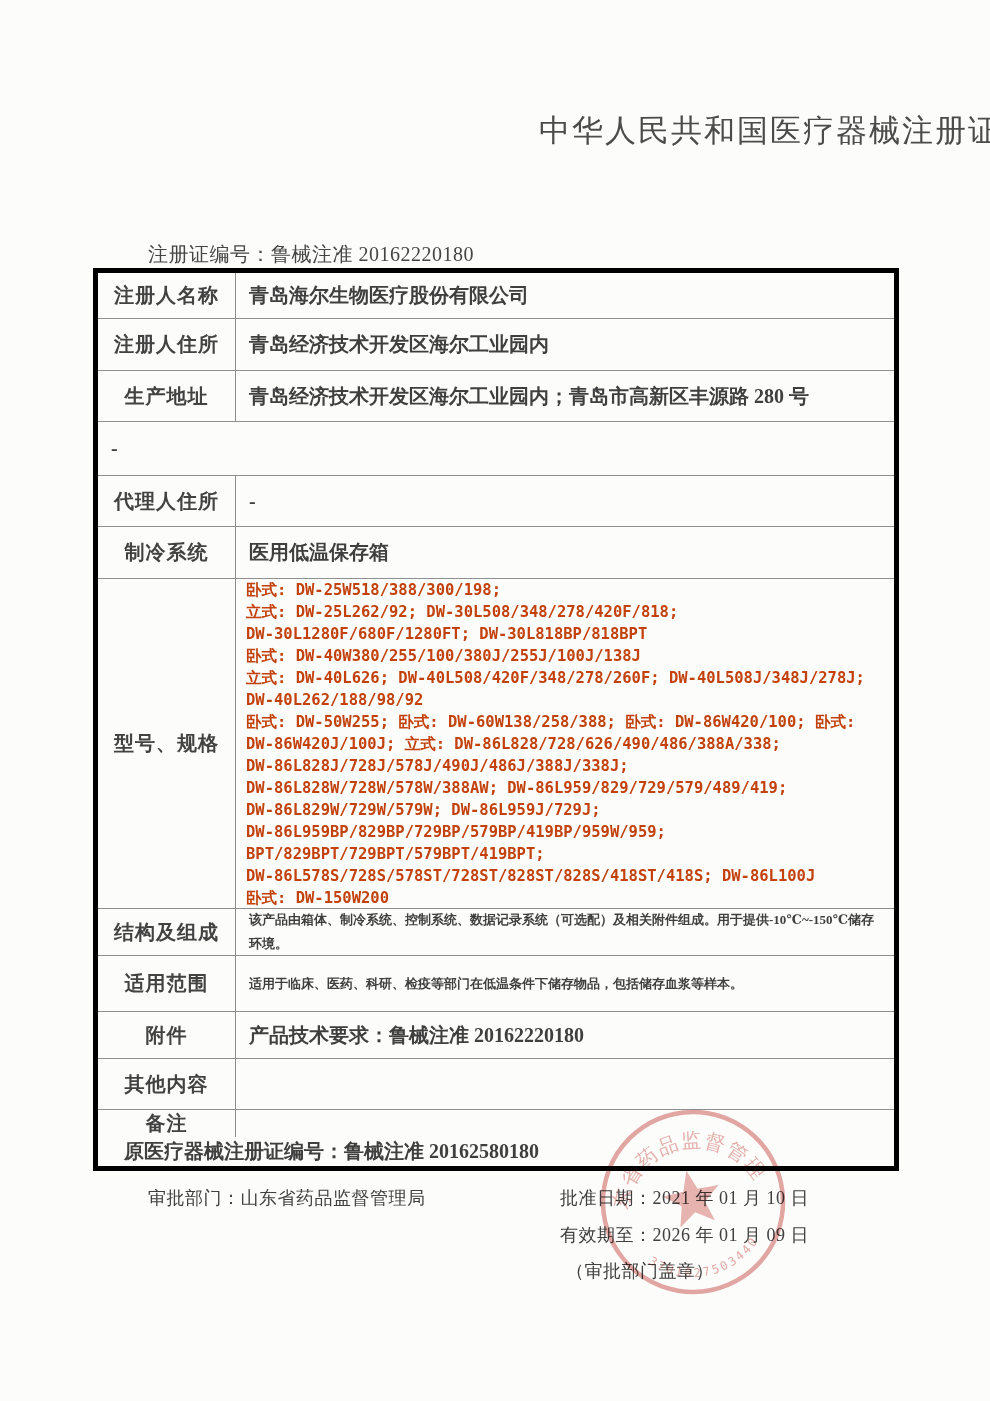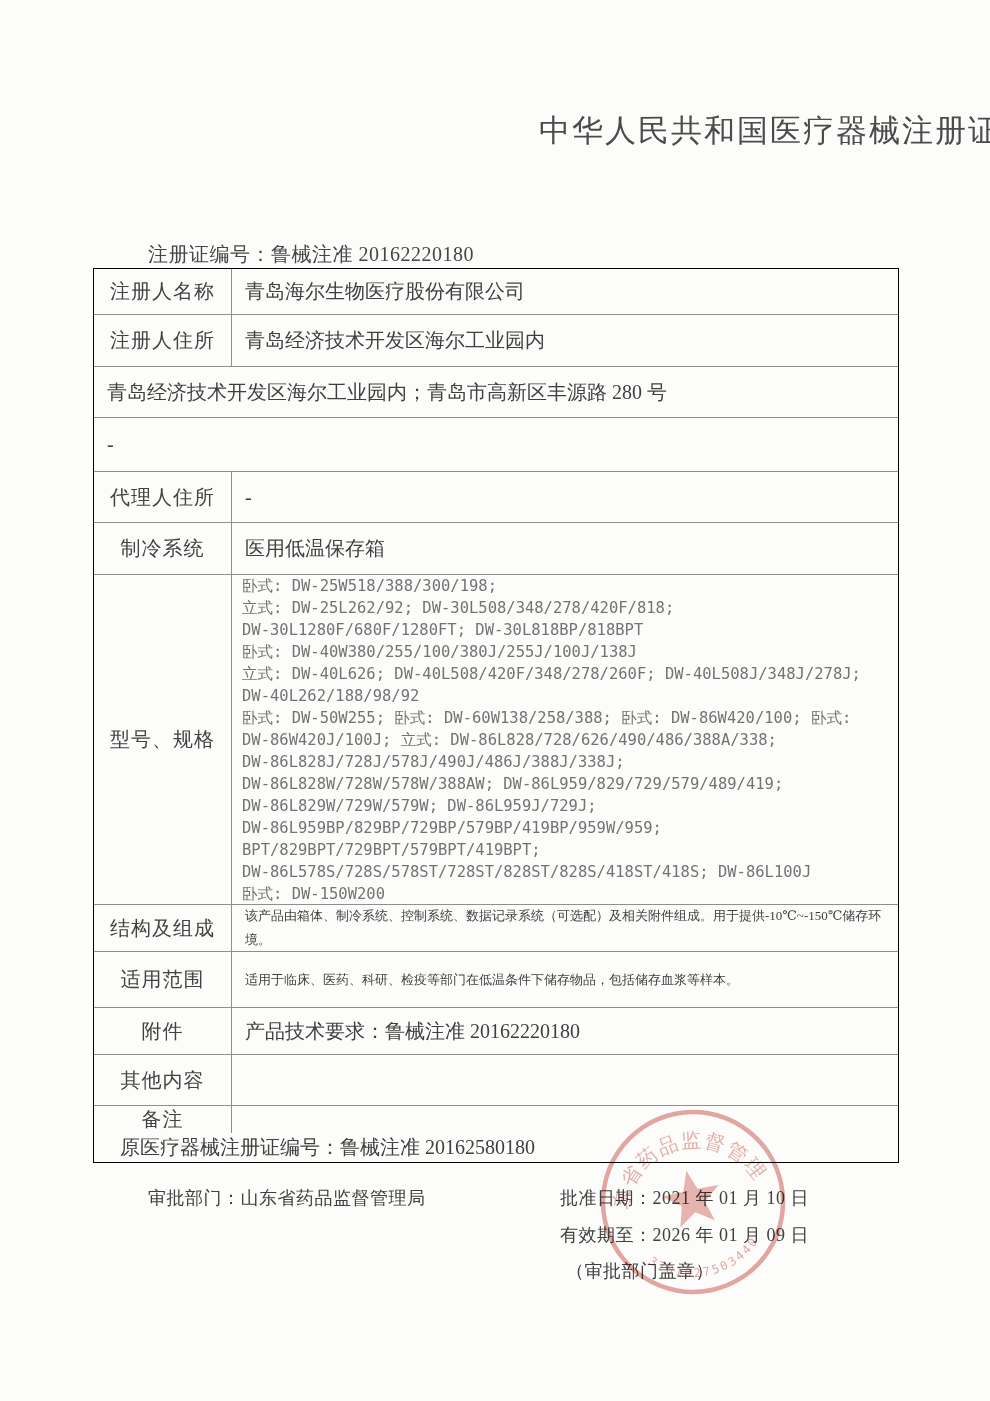--- a/index.html
+++ b/index.html
@@ -12,38 +12,38 @@
   .title {
     position:absolute; top:110px; left:11px; width:100%;
     text-align:right; font-size:31px; letter-spacing:2px; color:#4b4b4b;
   }
   .regno {
     position:absolute; top:219px; left:148px;
     font-size:20px; letter-spacing:.5px; color:#454545;margin-top:22px;
   }
   .cert-table {
     position:absolute; top:268px; left:93px; width:806px;
-    border:1px solid #000000; box-sizing:border-box; background:transparent;
+    border:5px solid #000000; box-sizing:border-box; background:transparent;font-weight:bold;
   }
   .trow { display:flex; border-bottom:1px solid #8f8f8f; box-sizing:border-box; }
   .trow:last-child { border-bottom:none;flex-direction:column; }
   .lbl {
     flex:none; width:137px; border-right:1px solid #8f8f8f;
     display:flex; align-items:center; justify-content:center;
     font-size:20px; letter-spacing:1px; text-align:center; color:#424242;
   }
   .val {
     flex:1; display:flex; align-items:center;
     padding:0 13px; font-size:20px; color:#3f3f3f; box-sizing:border-box;
   }
   .val.small { font-size:13px; line-height:24px; padding-top:2px; padding-bottom:2px; }
   .val.mono {
     font-family:"DejaVu Sans Mono","Liberation Serif",serif;
     font-size:15.5px; line-height:22px; white-space:pre-line;
-    padding:4px 10px; color:#737373;
+    padding:4px 10px; color:#c2410c;
   }
   .val.indent { padding-left:26px; }
   .h46{height:46px}.h52{height:52px}.h51{height:51px}.h54{height:54px}
   .h330{height:330px}.h47{height:47px}.h56{height:56px}
   .footer-item { position:absolute; font-size:18px; color:#404040; letter-spacing:.5px;text-align:right; }
   .dept  { top:1186px; left:148px; }
   .adate { top:1186px; left:560px; }
   .vdate { top:1223px; left:560px; }
   .sealnote { top:1259px; left:566px; }
   .stamp {
@@ -64,20 +64,21 @@
   <div class="cert-table">
     <div class="trow h46">
       <div class="lbl">注册人名称</div>
       <div class="val">青岛海尔生物医疗股份有限公司</div>
     </div>
     <div class="trow h52">
       <div class="lbl">注册人住所</div>
       <div class="val">青岛经济技术开发区海尔工业园内</div>
     </div>
     <div class="trow h51">
+      <div class="lbl">生产地址</div>
       <div class="val">青岛经济技术开发区海尔工业园内；青岛市高新区丰源路 280 号</div>
     </div>
     <div class="trow h54">
       <div class="val">-</div>
     </div>
     <div class="trow h51">
       <div class="lbl">代理人住所</div>
       <div class="val">-</div>
     </div>
     <div class="trow h52">

